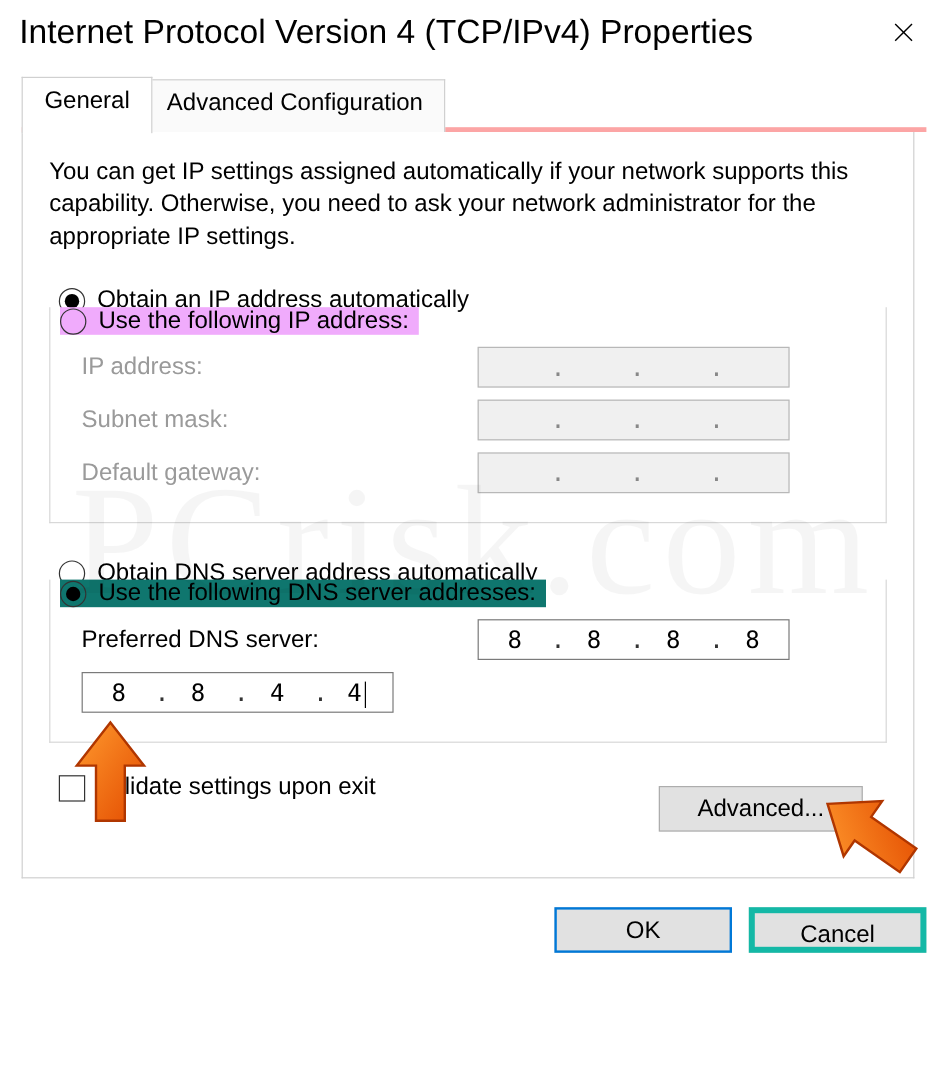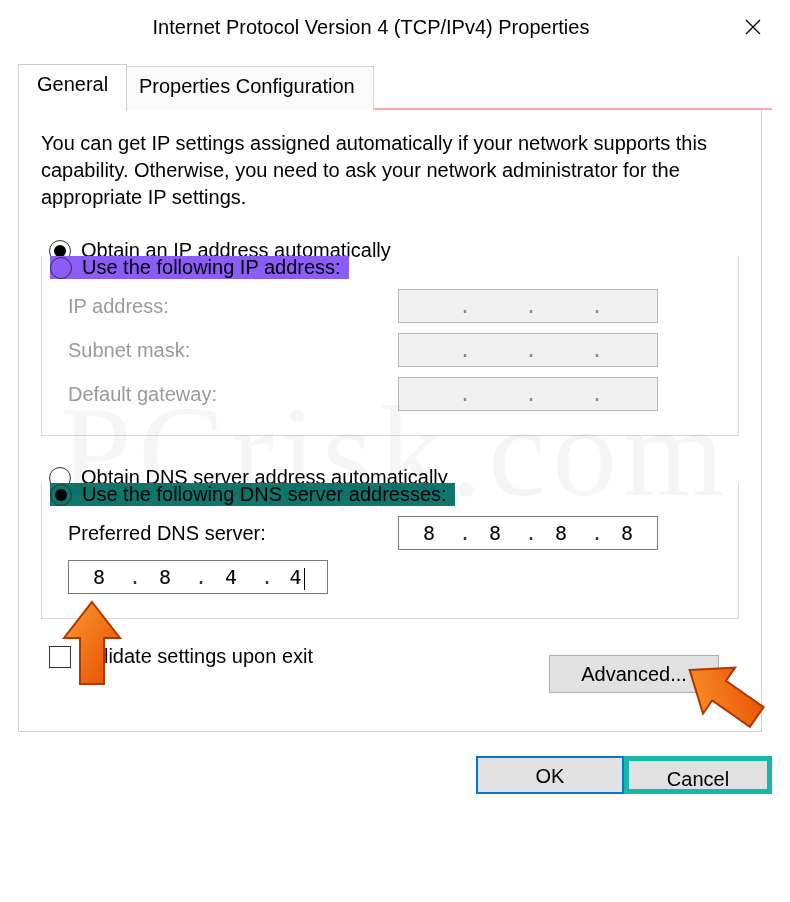--- a/index.html
+++ b/index.html
@@ -15,35 +15,34 @@
   }
   .titlebar {
     height: 54px;
     display: flex;
     align-items: center;
     padding-left: 16px;
     padding-right: 10px;
   }
   .titlebar .title {
     flex: 1;
-    font-size: 20px;
-    text-align: center;
+    font-size: 28px;
   }
   .close {
     width: 54px; height: 54px;
     display: flex; align-items: center; justify-content: center;
     font-size: 22px;
     color: #000;
     cursor: default;
   }
   .tabs-row {
     position: relative;
     height: 46px;
     margin: 10px 18px 0 18px;
-    border-bottom: 2px solid #fca5a5;
+    border-bottom: 4px solid #fca5a5;
   }
   .tab {
     position: absolute;
     top: 0;
     height: 46px;
     padding: 8px 18px 0 18px;
     border: 1px solid #d0d0d0;
     border-bottom: none;
     background: #fff;
     font-size: 20px;
@@ -158,21 +157,21 @@
     background: #e1e1e1;
     text-align: center;
     line-height: 36px;
     font-size: 20px;
   }
   .advanced-wrap { position: relative; height: 64px; }
 
   .button-row {
     display: flex;
     justify-content: flex-end;
-    gap: 0;
+    gap: 14px;
     margin: 24px 18px 0 0;
   }
   .btn {
     width: 148px; height: 38px;
     border: 5px solid #14b8a6;
     background: #e1e1e1;
     text-align: center;
     line-height: 36px;
     font-size: 20px;
   }
@@ -221,34 +220,34 @@
       <line x1="15" y1="1" x2="1" y2="15" stroke="#000" stroke-width="1.2"></line>
     </svg>
   </div>
 </div>
 
 <div class="tabs-row">
   <div class="tab active" style="left:0">
     <span>General</span>
   </div>
   <div class="tab inactive" style="left:102px">
-    <span>Properties Configuration</span>
+    <span>Advanced Configuration</span>
   </div>
 </div>
 
 <div class="content">
   <div class="intro">You can get IP settings assigned automatically if your network supports this capability. Otherwise, you need to ask your network administrator for the appropriate IP settings.</div>
 
   <div class="radio-row">
     <span class="radio checked"></span>
     <span>Obtain an IP address automatically</span>
   </div>
 
   <div class="group" style="padding-top:0; border-top:none; margin-top:-6px;">
-    <div class="radio-row" style="margin-top:-16px; margin-left:-6px; background:#8b5cf6; padding-right:8px; width:fit-content;">
+    <div class="radio-row" style="margin-top:-16px; margin-left:-6px; background:#f0abfc; padding-right:8px; width:fit-content;">
       <span class="radio"></span>
       <span>Use the following IP address:</span>
     </div>
 
     <div class="field-row">
       <span class="field-label disabled">IP address:</span>
       <div class="ip-input disabled">
         <span class="octet"></span>
           <span class="dot">.</span>
         <span class="octet"></span>

